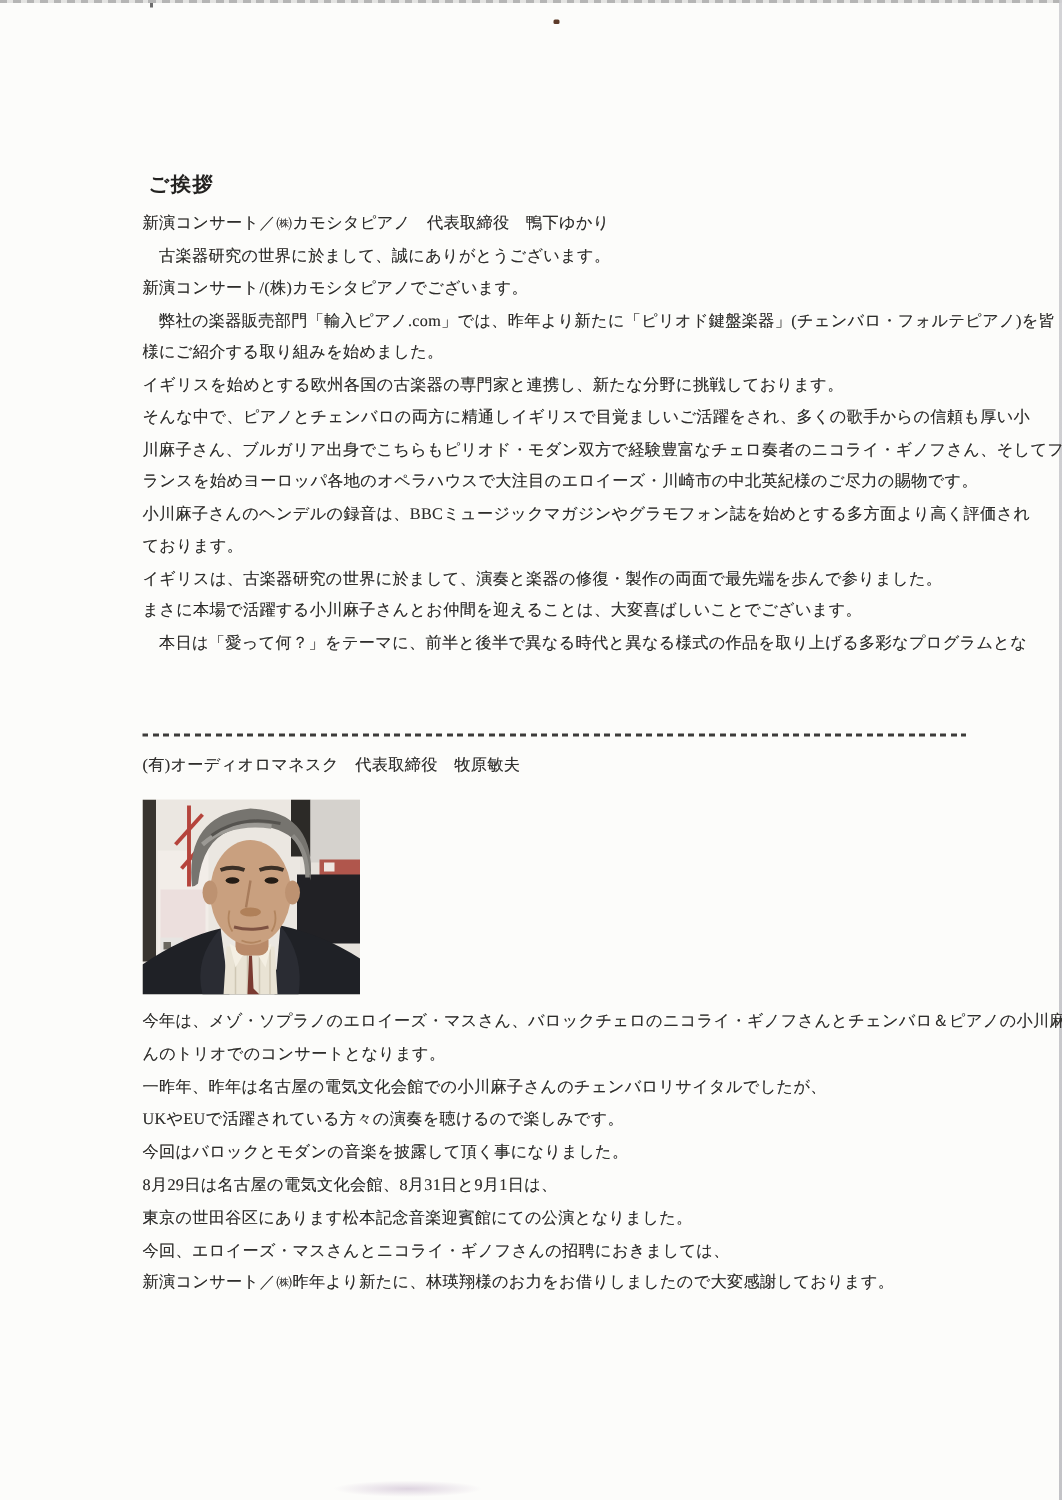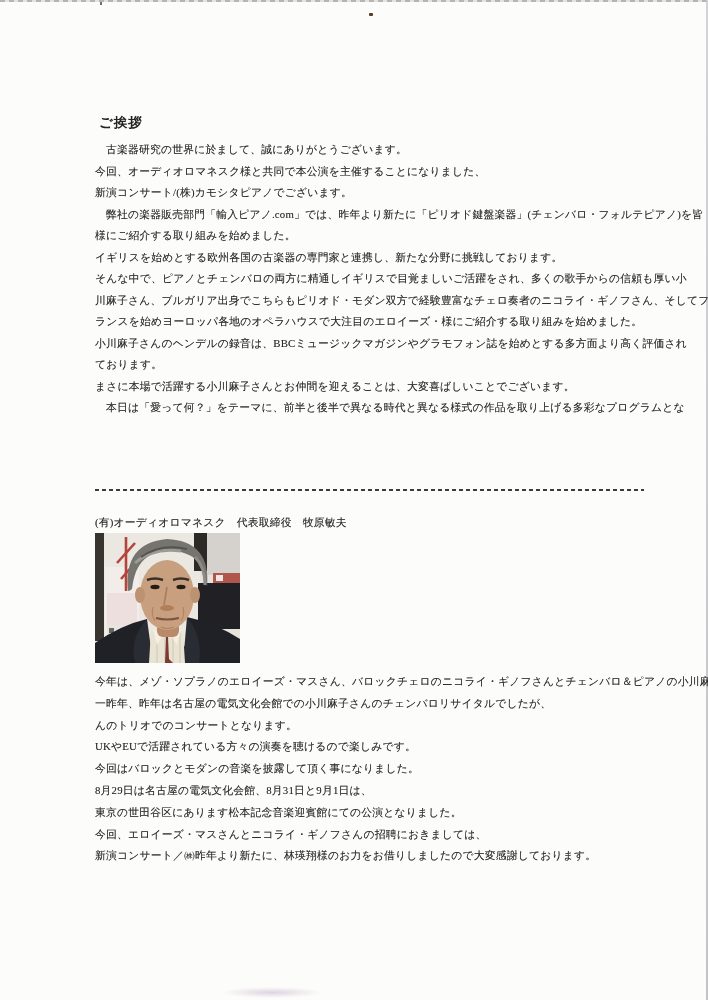--- a/index.html
+++ b/index.html
@@ -51,21 +51,21 @@
     white-space:pre;
     color:#2e2d2b;
     text-shadow:0 0 .4px rgba(40,40,40,.45);
   }
   .body-block .line{line-height:21.8px;}
   .separator{
     position:absolute;left:95px;top:489px;width:549px;height:2px;
     background:repeating-linear-gradient(90deg,#3d3c3a 0 4px,rgba(0,0,0,0) 4px 7px);
   }
   .signature-line{
-    position:absolute;left:95px;top:512px;
+    position:absolute;left:95px;top:500px;
     font-size:10.8px;line-height:21.5px;letter-spacing:.2px;white-space:pre;
     text-shadow:0 0 .4px rgba(40,40,40,.45);
   }
   .portrait-photo{
     position:absolute;left:95px;top:533px;width:145px;height:130px;
     display:block;
   }
 </style>
 </head>
 <body>
@@ -74,31 +74,32 @@
 
   <div class="scan-top-edge"></div>
   <div class="scan-right-edge"></div>
   <div class="speck-a"></div>
   <div class="speck-b"></div>
   <div class="smudge-bottom"></div>
 
   <div class="doc-title">ご挨拶</div>
 
   <div class="intro-block">
+    <div class="line">新演コンサート／㈱カモシタピアノ　代表取締役　鴨下ゆかり</div>
     <div class="line">　古楽器研究の世界に於まして、誠にありがとうございます。</div>
-    <div class="line">今回、オーディオロマネスク様と共同で本公演を主催することになりました、</div>
     <div class="line">新演コンサート/(株)カモシタピアノでございます。</div>
     <div class="line">　弊社の楽器販売部門「輸入ピアノ.com」では、昨年より新たに「ピリオド鍵盤楽器」(チェンバロ・フォルテピアノ)を皆</div>
     <div class="line">様にご紹介する取り組みを始めました。</div>
     <div class="line">イギリスを始めとする欧州各国の古楽器の専門家と連携し、新たな分野に挑戦しております。</div>
     <div class="line">そんな中で、ピアノとチェンバロの両方に精通しイギリスで目覚ましいご活躍をされ、多くの歌手からの信頼も厚い小</div>
     <div class="line">川麻子さん、ブルガリア出身でこちらもピリオド・モダン双方で経験豊富なチェロ奏者のニコライ・ギノフさん、そしてフ</div>
-    <div class="line">ランスを始めヨーロッパ各地のオペラハウスで大注目のエロイーズ・様にご紹介する取り組みを始めました。</div>
+    <div class="line">ランスを始めヨーロッパ各地のオペラハウスで大注目のエロイーズ・川崎市の中北英紀様のご尽力の賜物です。</div>
     <div class="line">小川麻子さんのヘンデルの録音は、BBCミュージックマガジンやグラモフォン誌を始めとする多方面より高く評価され</div>
     <div class="line">ております。</div>
+    <div class="line">イギリスは、古楽器研究の世界に於まして、演奏と楽器の修復・製作の両面で最先端を歩んで参りました。</div>
     <div class="line">まさに本場で活躍する小川麻子さんとお仲間を迎えることは、大変喜ばしいことでございます。</div>
     <div class="line">　本日は「愛って何？」をテーマに、前半と後半で異なる時代と異なる様式の作品を取り上げる多彩なプログラムとな</div>
   </div>
 
   <div class="separator"></div>
 
   <div class="signature-line">(有)オーディオロマネスク　代表取締役　牧原敏夫</div>
 
   <svg class="portrait-photo" viewBox="0 0 145 130" xmlns="http://www.w3.org/2000/svg" preserveAspectRatio="none">
 
@@ -154,22 +155,22 @@
     <path d="M72 54 Q70 66 69 72" stroke="#a87c5c" stroke-width="1.6" fill="none"></path>
     <ellipse cx="72" cy="75" rx="7" ry="3" fill="#b08059"></ellipse>
 
     <path d="M61 85 Q72 88 84 85" stroke="#7e5242" stroke-width="2" fill="none"></path>
     <path d="M58 74 Q56 82 60 88 M88 74 Q90 82 86 88" stroke="#b2855f" stroke-width="1.2" fill="none"></path>
     <path d="M66 94 Q72 97 79 94" stroke="#b2855f" stroke-width="1.2" fill="none"></path>
   </svg>
 
   <div class="body-block">
     <div class="line">今年は、メゾ・ソプラノのエロイーズ・マスさん、バロックチェロのニコライ・ギノフさんとチェンバロ＆ピアノの小川麻子さ</div>
+    <div class="line">んのトリオでのコンサートとなります。</div>
     <div class="line">一昨年、昨年は名古屋の電気文化会館での小川麻子さんのチェンバロリサイタルでしたが、</div>
-    <div class="line">んのトリオでのコンサートとなります。</div>
     <div class="line">UKやEUで活躍されている方々の演奏を聴けるので楽しみです。</div>
     <div class="line">今回はバロックとモダンの音楽を披露して頂く事になりました。</div>
     <div class="line">8月29日は名古屋の電気文化会館、8月31日と9月1日は、</div>
     <div class="line">東京の世田谷区にあります松本記念音楽迎賓館にての公演となりました。</div>
     <div class="line">今回、エロイーズ・マスさんとニコライ・ギノフさんの招聘におきましては、</div>
     <div class="line">新演コンサート／㈱昨年より新たに、林瑛翔様のお力をお借りしましたので大変感謝しております。</div>
   </div>
 
 </div>
 

